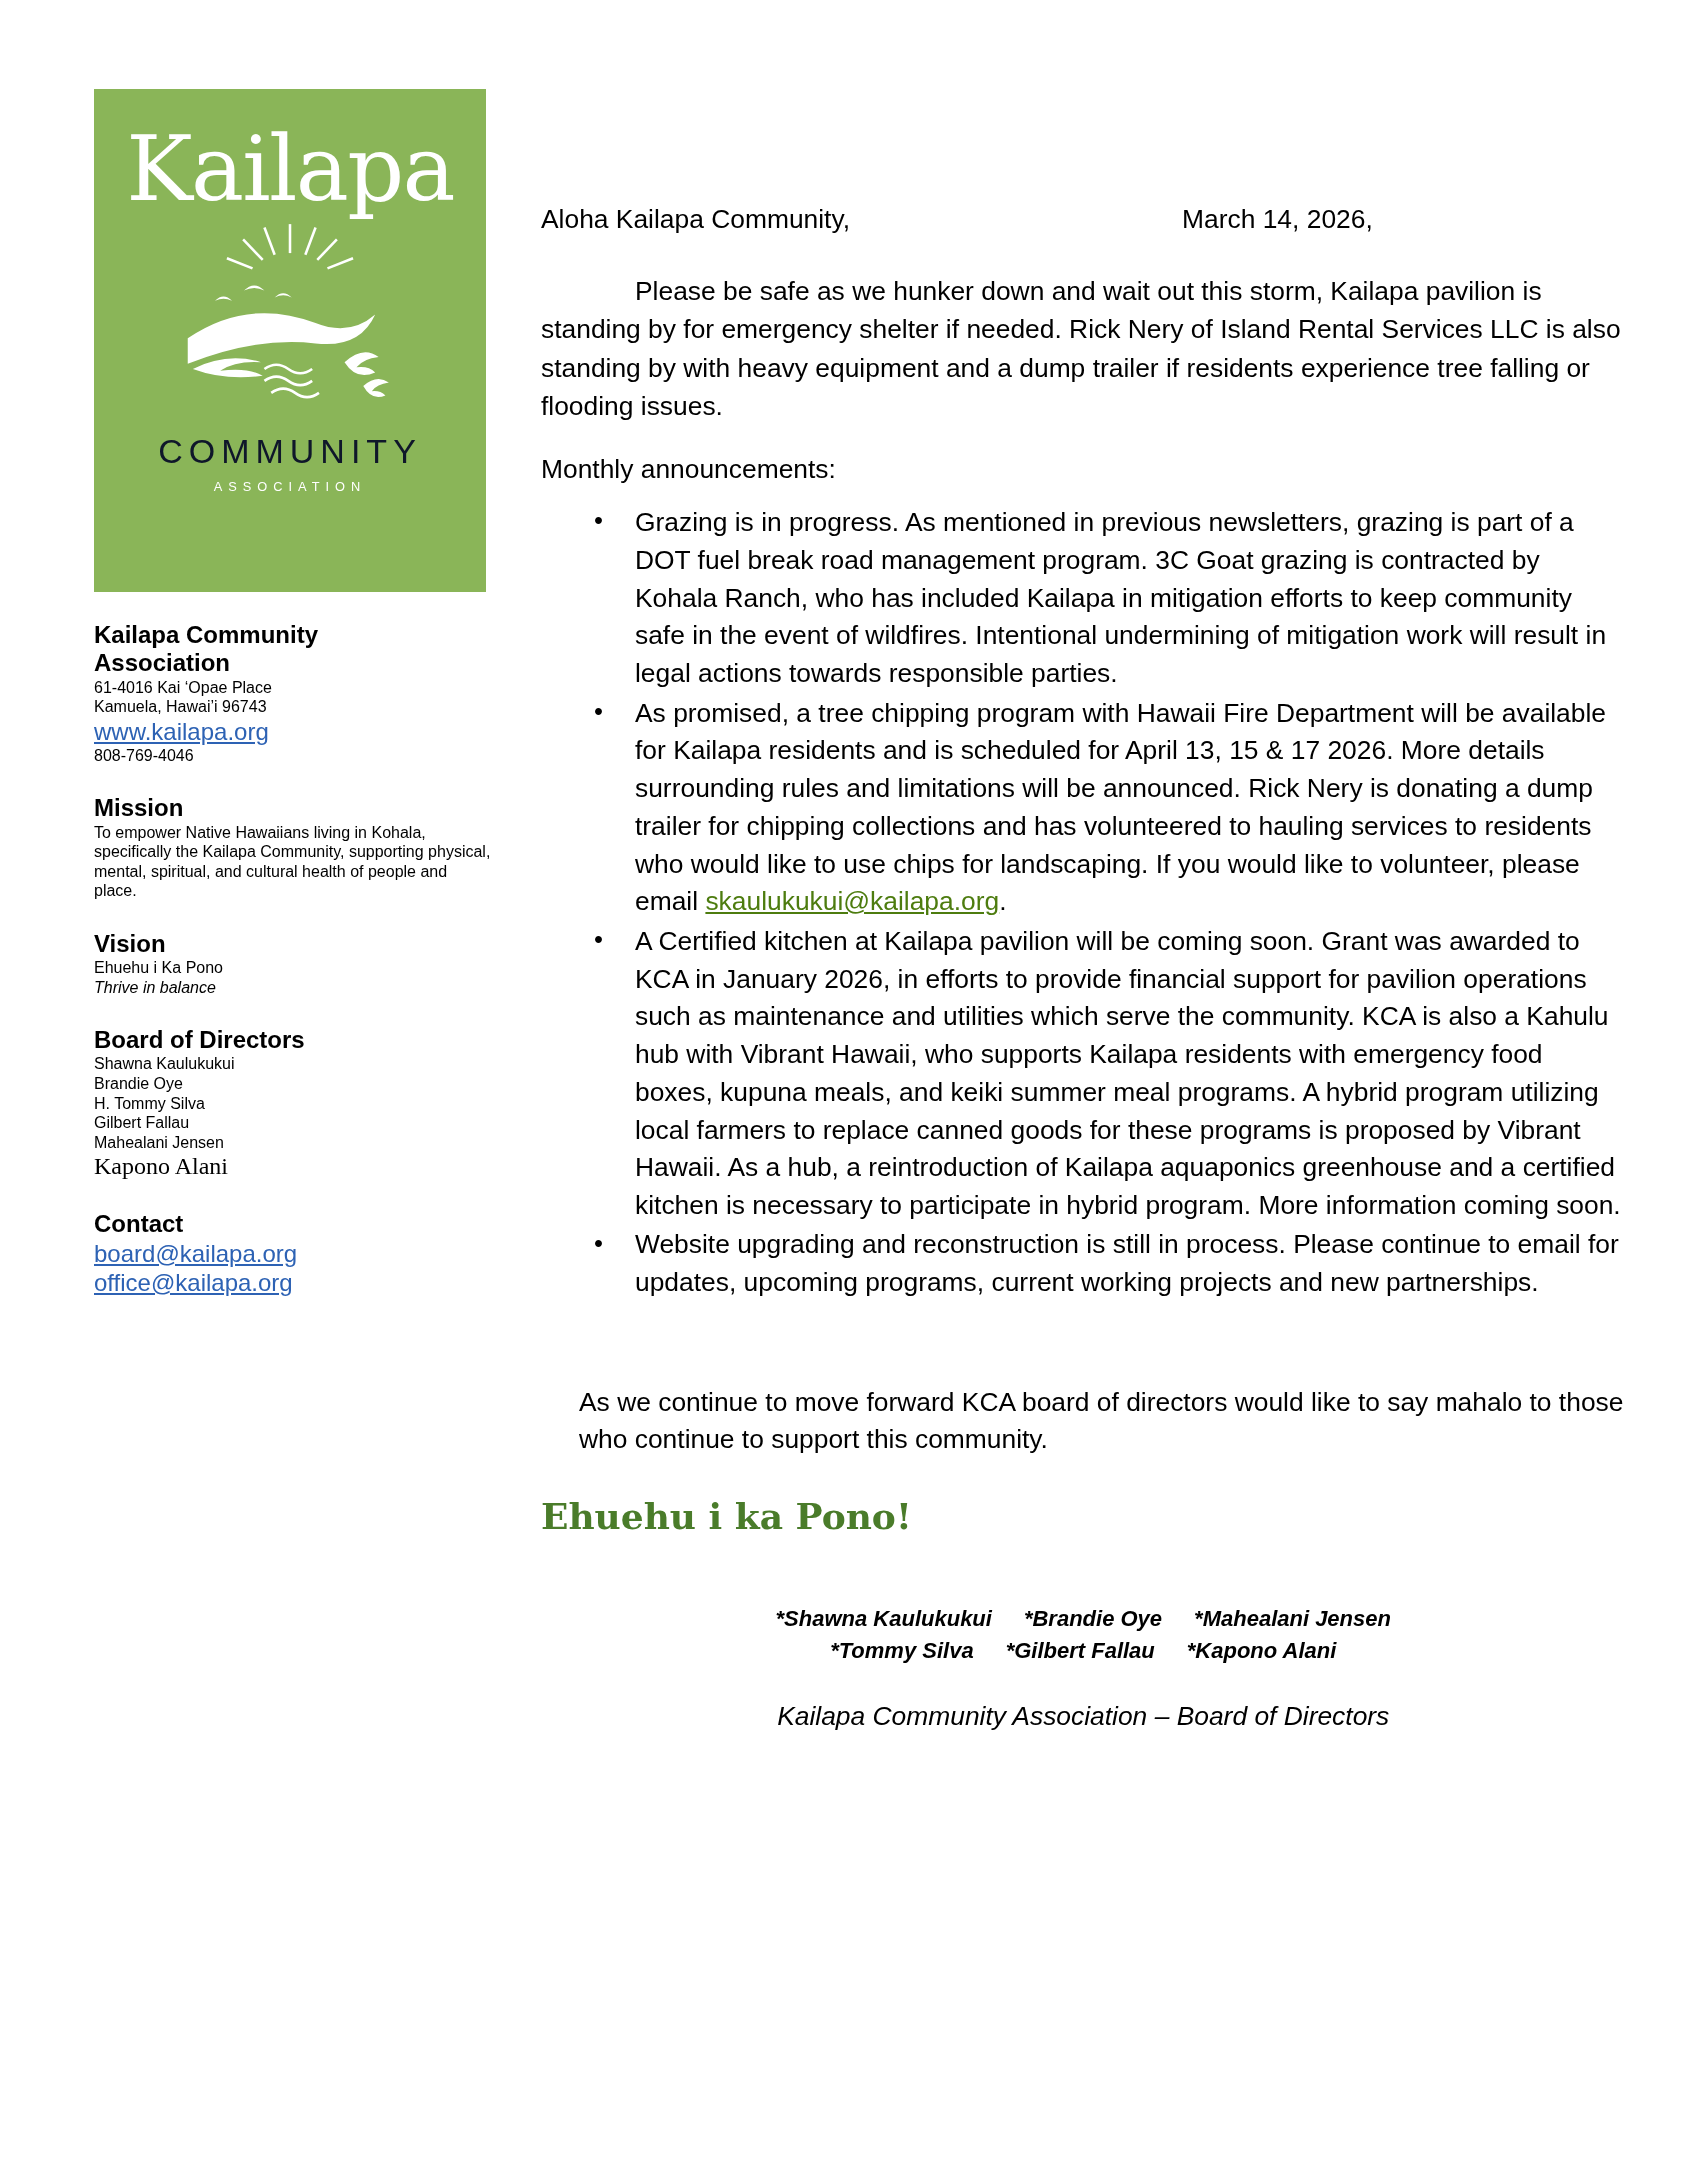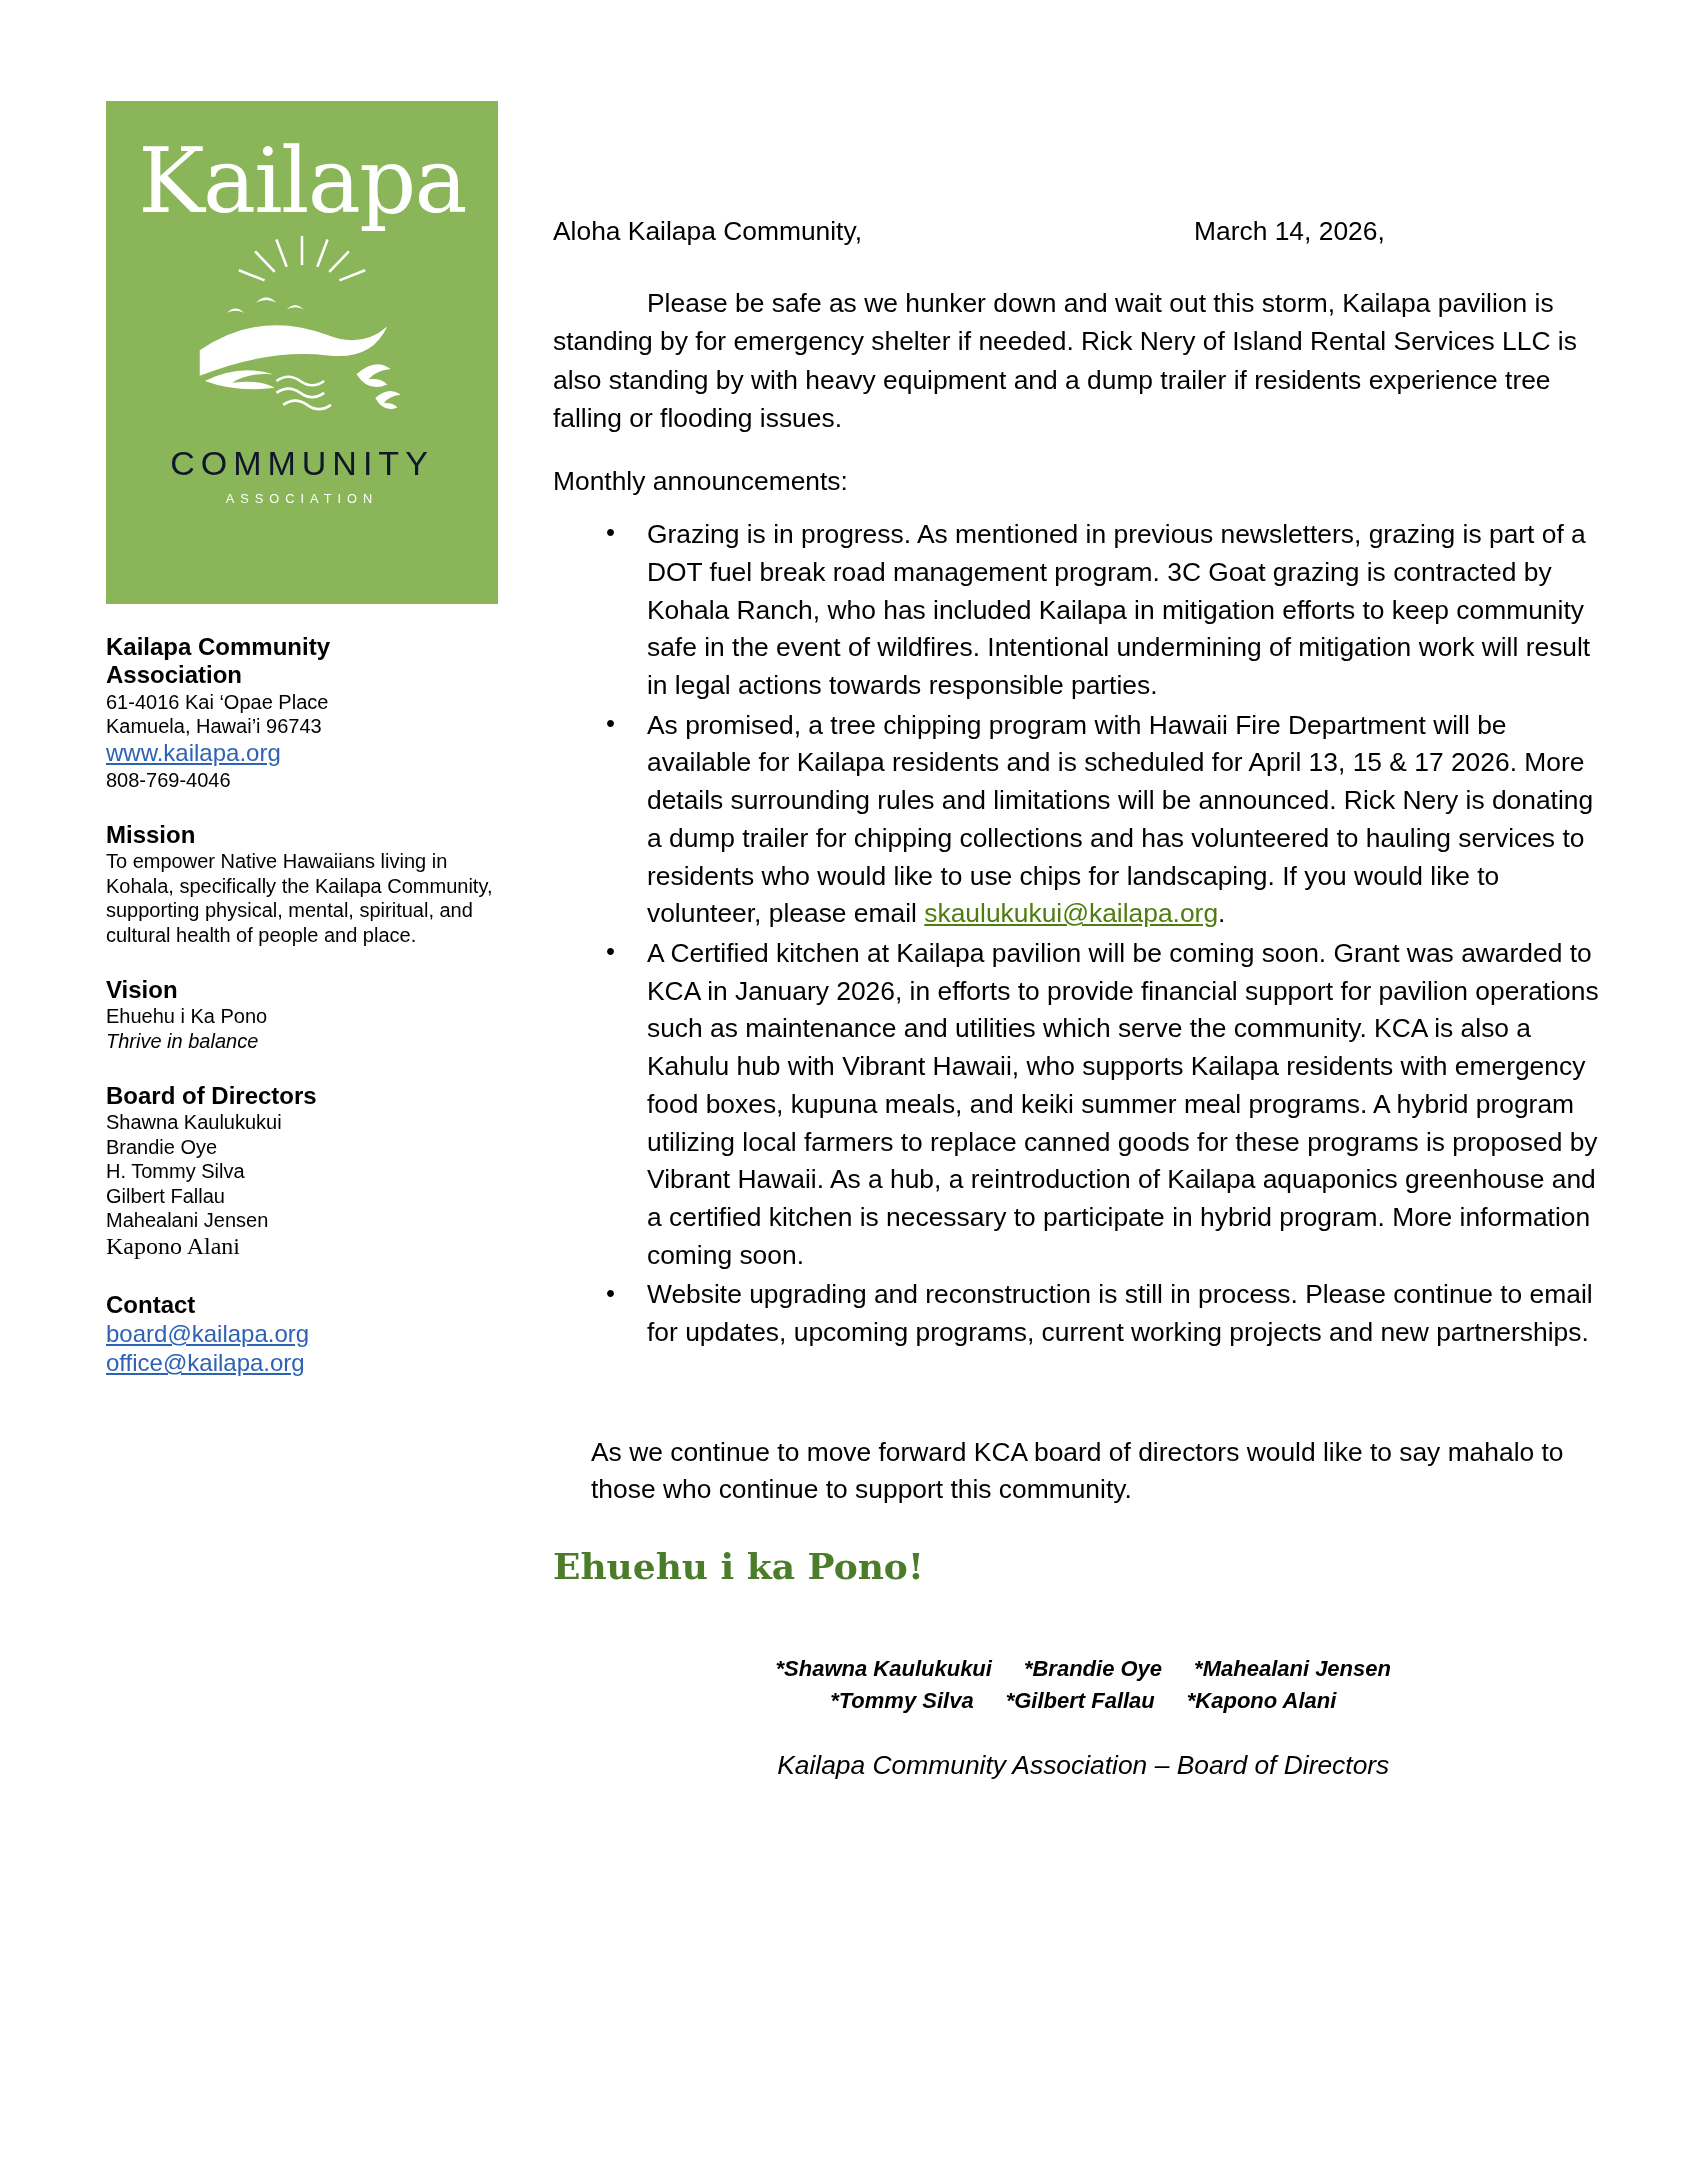--- a/index.html
+++ b/index.html
@@ -12,21 +12,21 @@
     min-height: 2181px;
     font-family: "Liberation Sans", sans-serif;
     color: #000000;
     -webkit-font-smoothing: antialiased;
   }
   .page {
     position: relative;
     width: 1685px;
     min-height: 2181px;
     box-sizing: border-box;
-    padding: 12px;
+    padding: 0;
   }
   .content {
     display: flex;
     align-items: flex-start;
     padding: 0px 51px 0 94px;
   }
   
   .sidebar {
     width: 400px;
     flex: 0 0 400px;
@@ -73,21 +73,21 @@
     color: #ffffff;
   }
   .side-block { margin-top: 29px; }
   .side-h {
     font-size: 24px;
     font-weight: bold;
     line-height: 1.18;
     color: #000;
   }
   .side-t {
-    font-size: 20px;
+    font-size: 16px;
     line-height: 1.22;
     color: #000;
   }
   .side-t.small-serif {
     font-family: "Liberation Serif", serif;
     font-size: 24px;
   }
   .side-link {
     font-size: 24px;
     line-height: 1.22;

